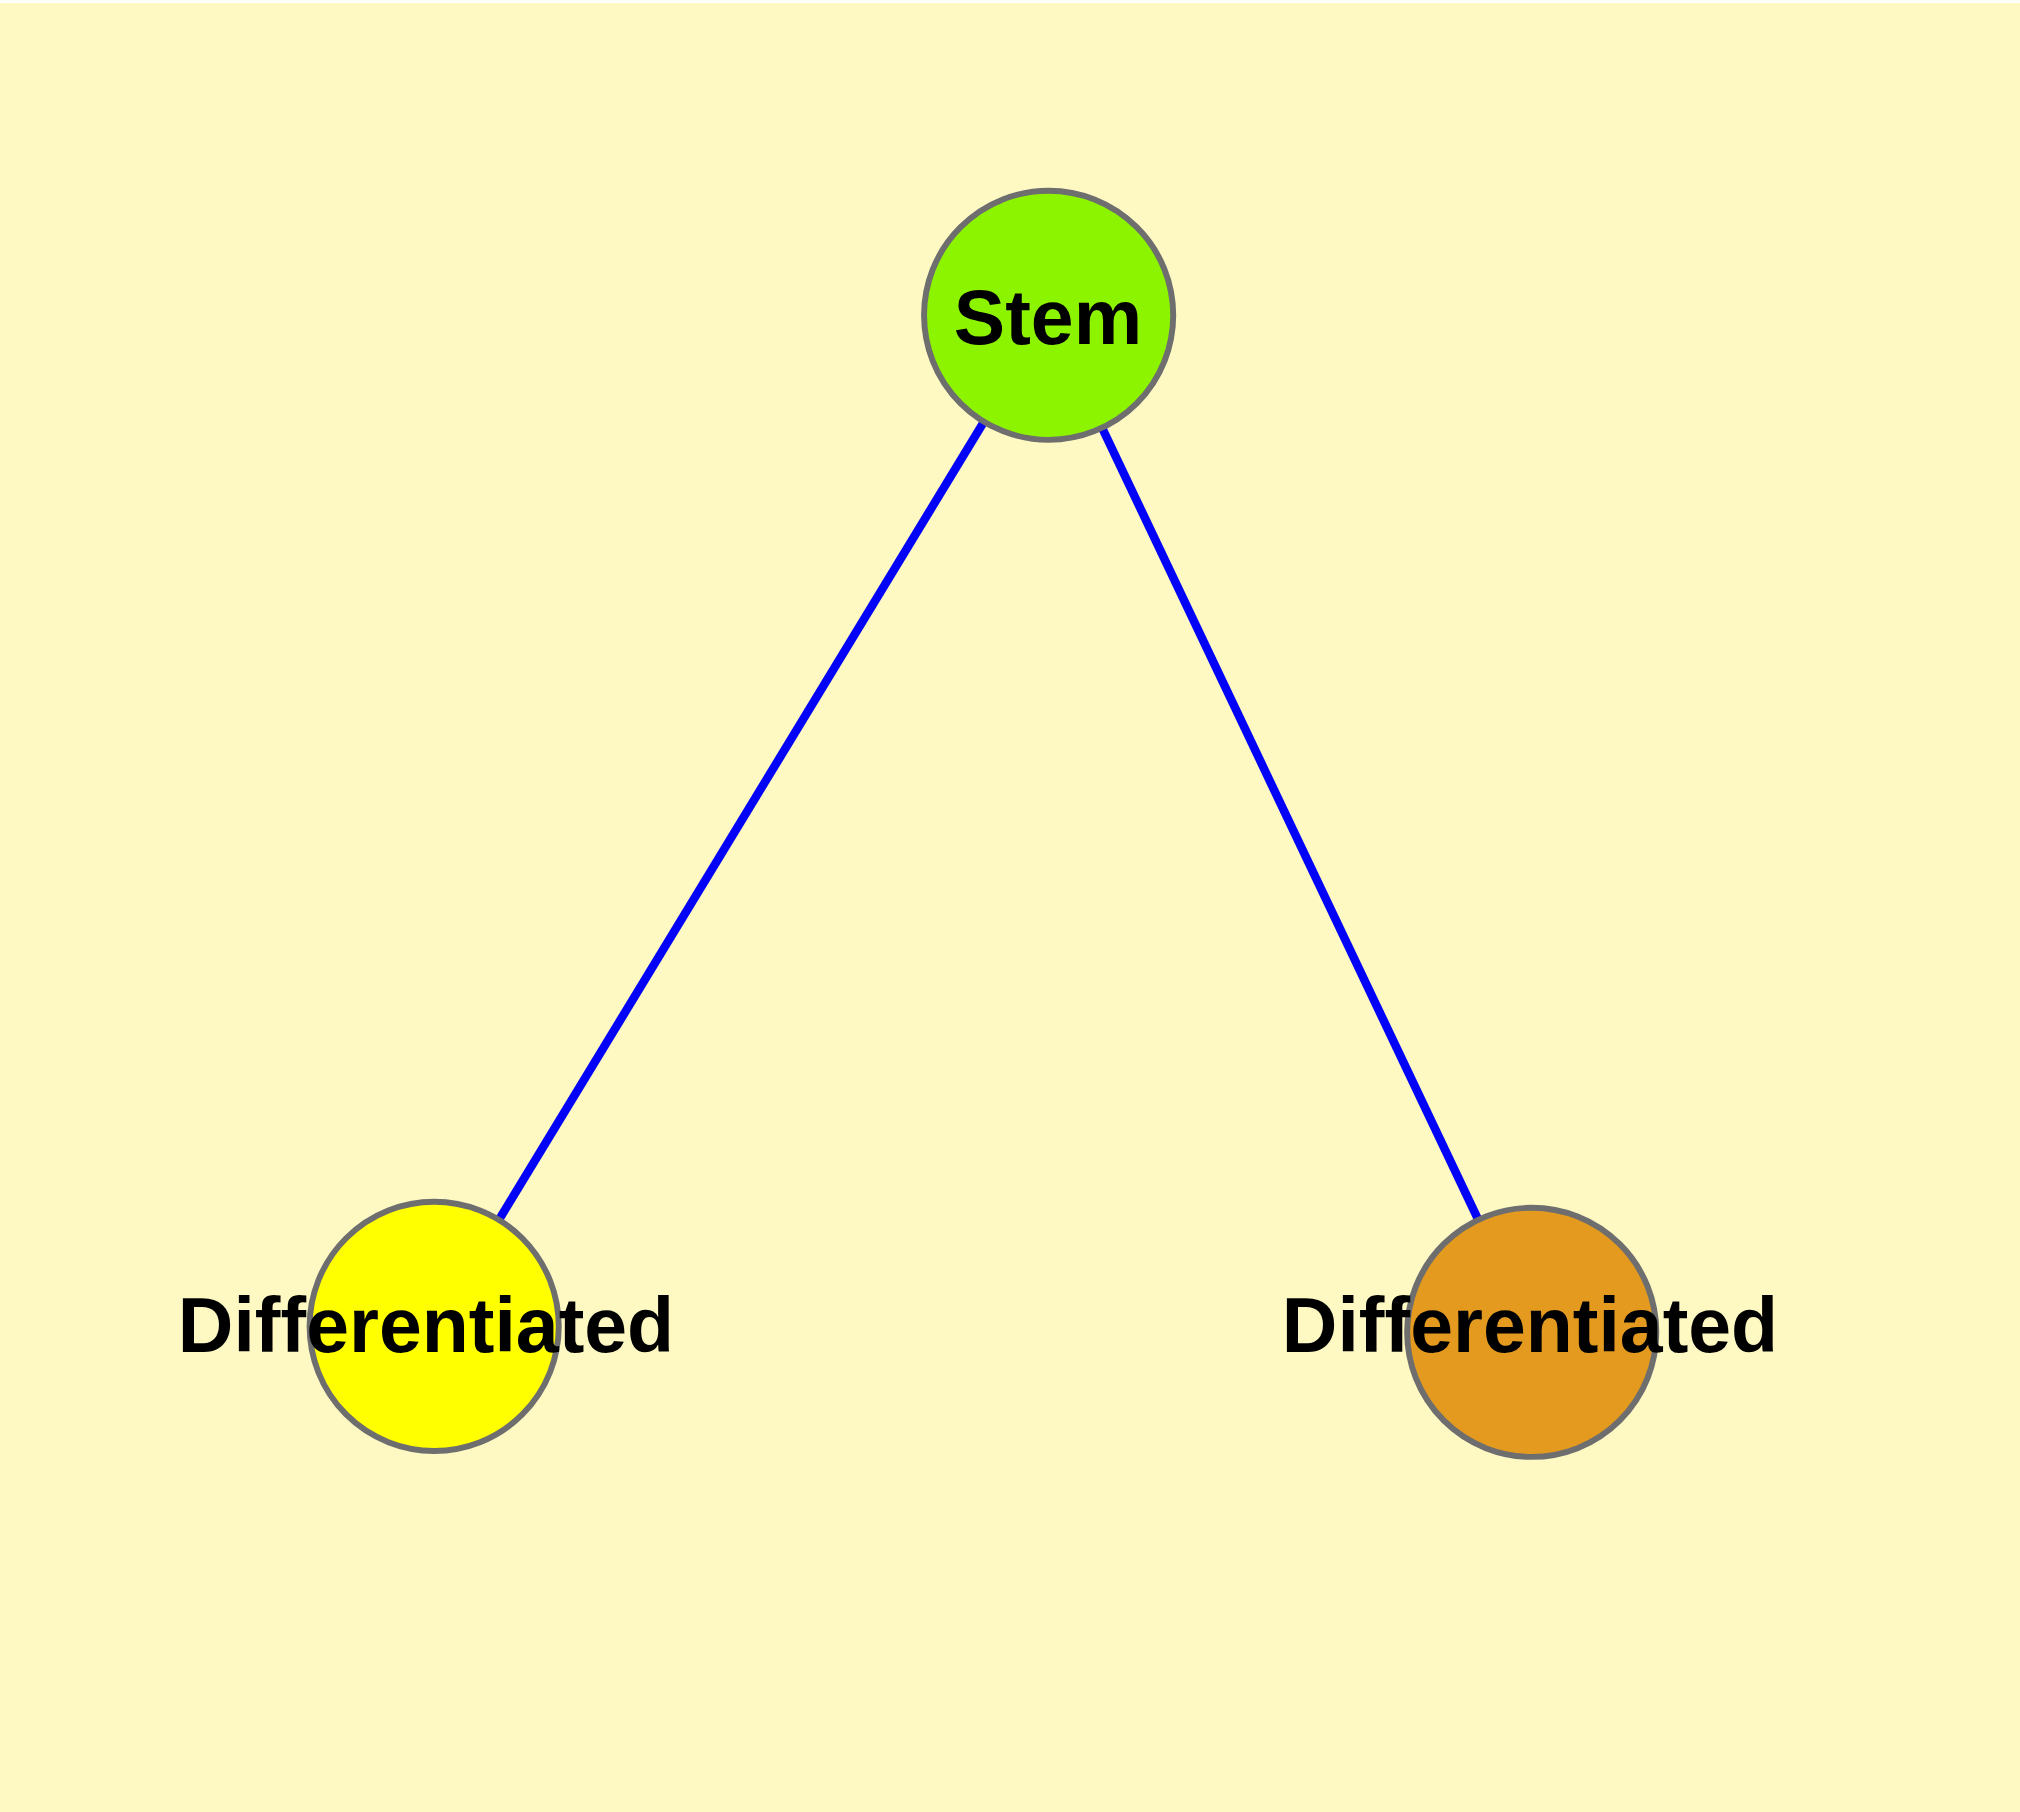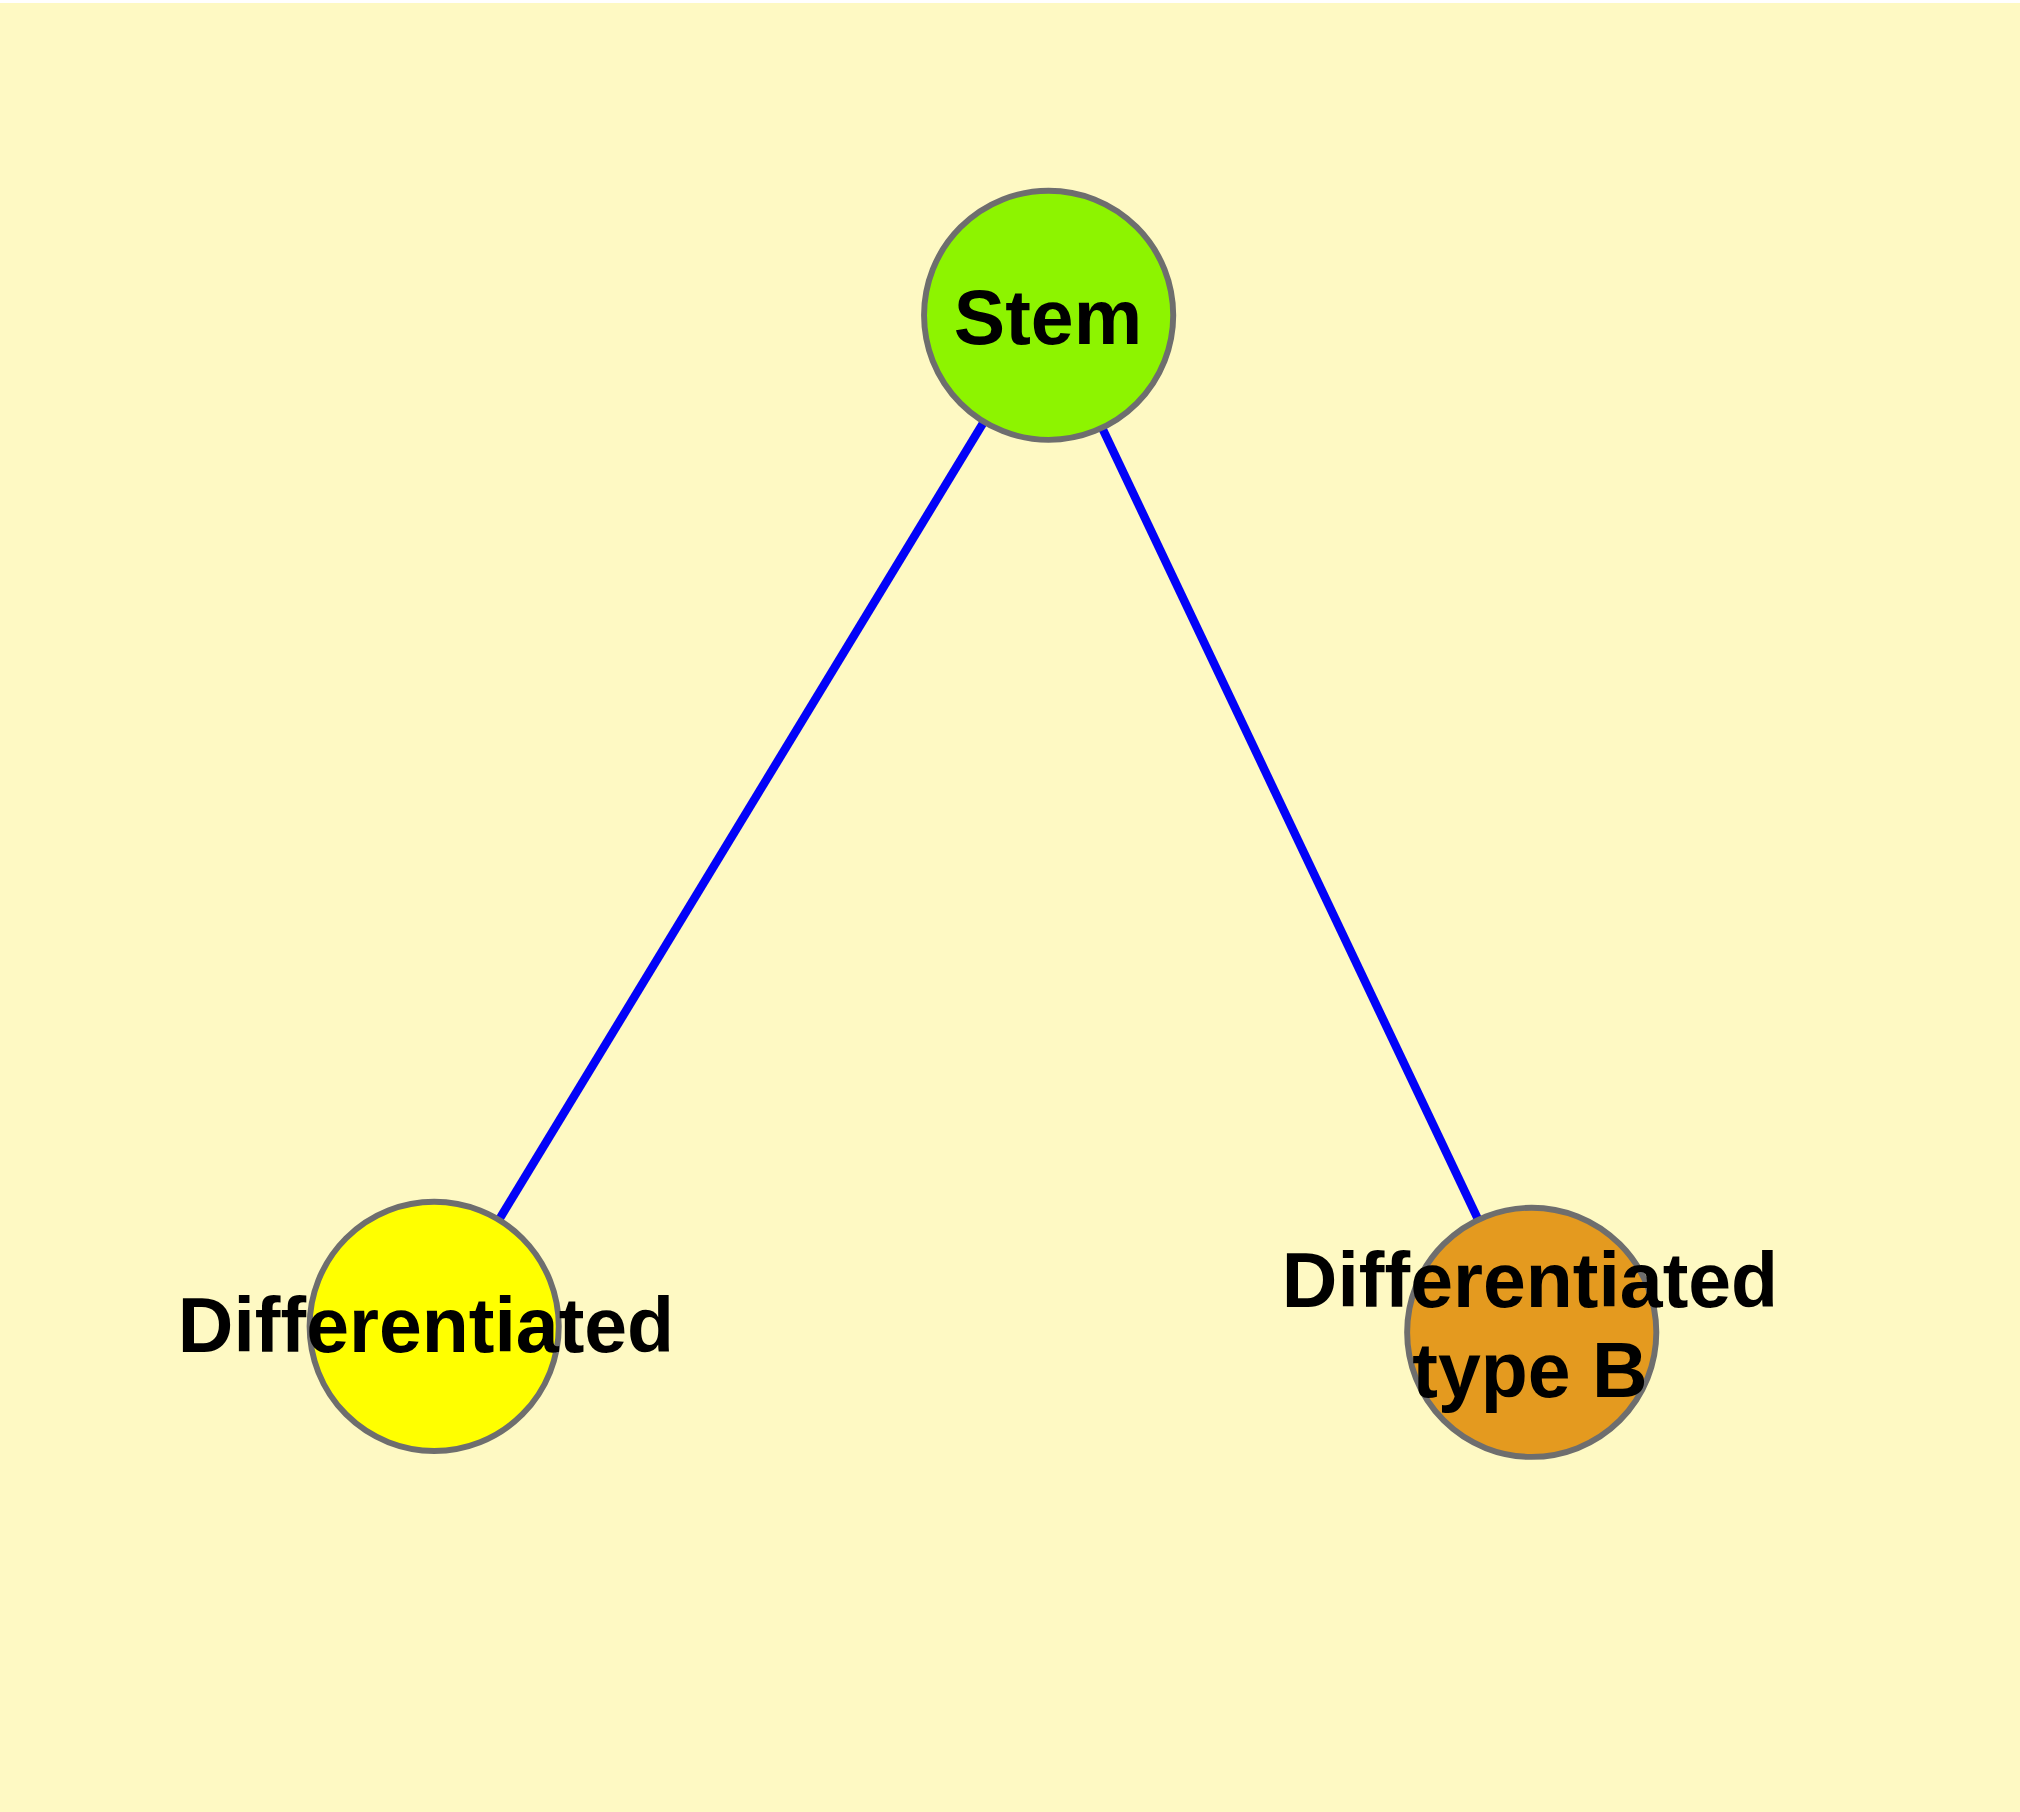--- a/index.html
+++ b/index.html
@@ -67,17 +67,16 @@
   <div class="node-label" style="left:1048px; top:317px;">
     <div>Stem</div>
   </div>
 
   <div class="node-label" style="left:426px; top:1325px;">
     <div>Differentiated</div>
   </div>
 
   <div class="node-label" style="left:1530px; top:1325px;">
     <div>Differentiated</div>
-    <div>type B</div>
   </div>
 
 </div>
 
 
 </body></html>

